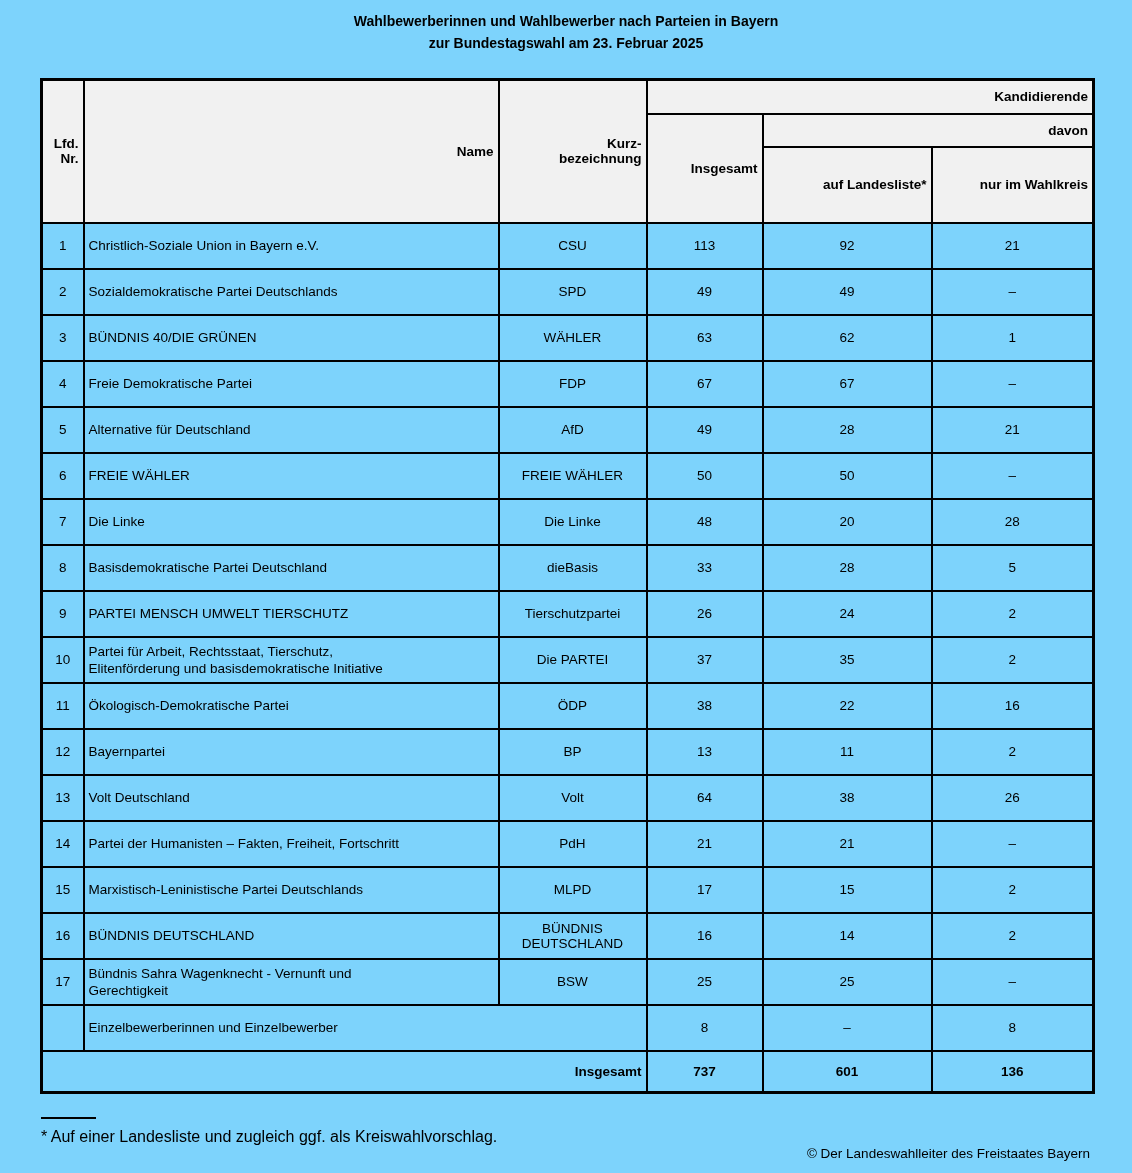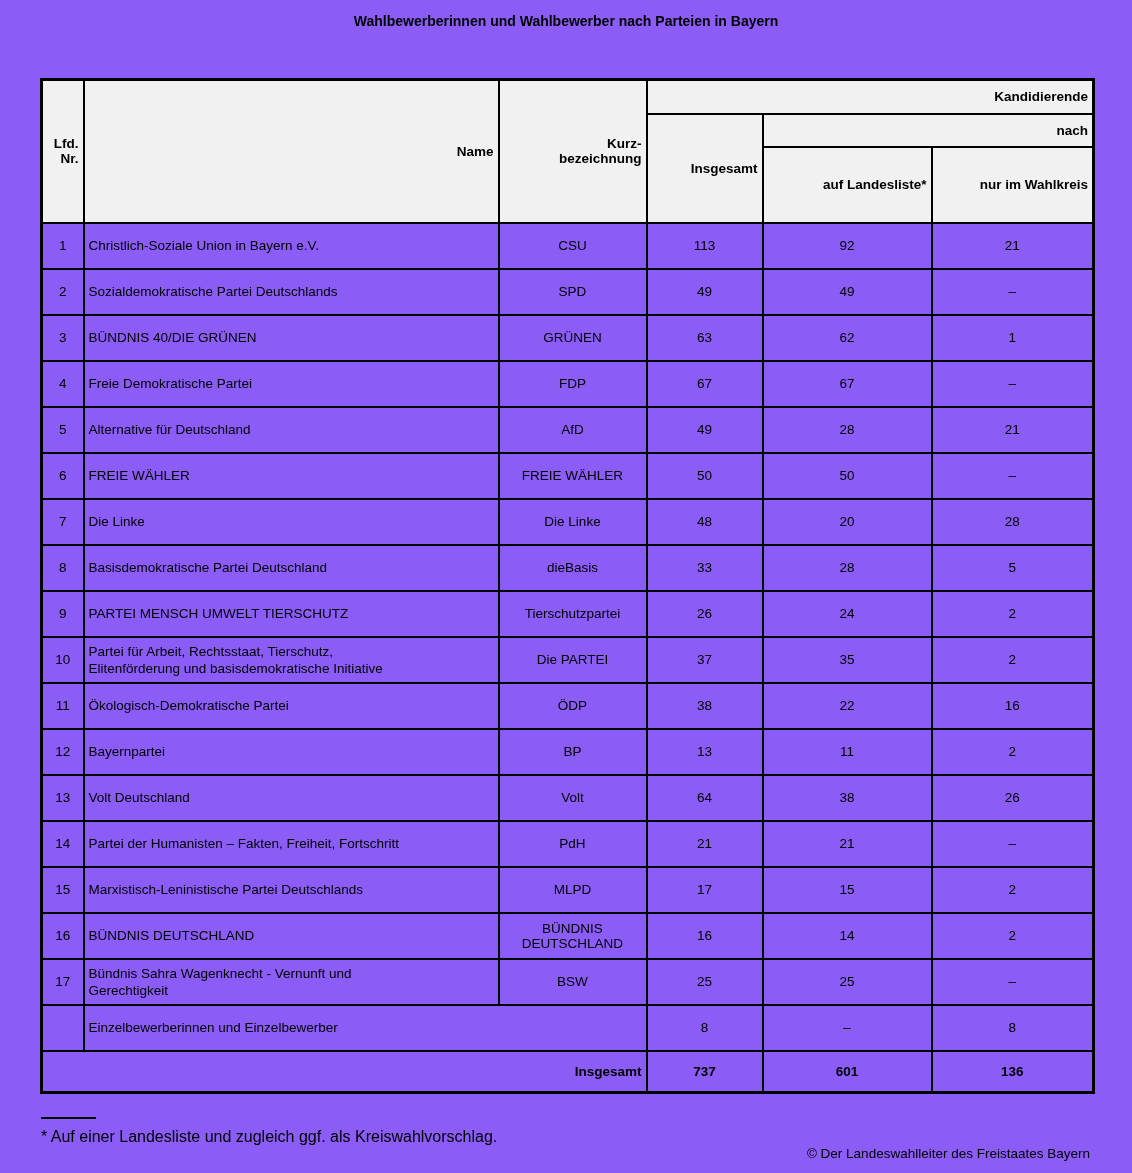--- a/index.html
+++ b/index.html
@@ -4,21 +4,21 @@
 <style>
   html, body {
     margin: 0;
     padding: 0;
     background: #ffffff;
   }
   .page {
     position: relative;
     width: 1132px;
     height: 1173px;
-    background: #8b5cf6;
+    background: #7dd3fc;
     font-family: "Liberation Sans", "DejaVu Sans", sans-serif;
     color: #000000;
     overflow: hidden;
   }
   .title {
     position: absolute;
     top: 10px;
     left: 0;
     width: 1132px;
     text-align: center;
@@ -82,20 +82,21 @@
     font-size: 13.5px;
   }
 </style>
 </head>
 <body>
 
 <div class="page">
 
   <div class="title">
     <div>Wahlbewerberinnen und Wahlbewerber nach Parteien in Bayern</div>
+    <div>zur Bundestagswahl am 23. Februar 2025</div>
   </div>
 
   <table class="main">
     <colgroup>
       <col style="width:42px">
       <col style="width:415px">
       <col style="width:148px">
       <col style="width:116px">
       <col style="width:169px">
       <col style="width:162px">
@@ -104,21 +105,21 @@
       <tr class="h-row-1">
         <th rowspan="3">Lfd.
 Nr.</th>
         <th rowspan="3">Name</th>
         <th rowspan="3">Kurz-
 bezeichnung</th>
         <th colspan="3">Kandidierende</th>
       </tr>
       <tr class="h-row-2">
         <th rowspan="2">Insgesamt</th>
-        <th colspan="2">nach</th>
+        <th colspan="2">davon</th>
       </tr>
       <tr class="h-row-3">
         <th>auf Landesliste*</th>
         <th>nur im Wahlkreis</th>
       </tr>
     </thead>
     <tbody>
         <tr class="data-row">
           <td class="center">1</td>
           <td class="name-cell">Christlich-Soziale Union in Bayern e.V.</td>
@@ -131,21 +132,21 @@
           <td class="center">2</td>
           <td class="name-cell">Sozialdemokratische Partei Deutschlands</td>
           <td class="center">SPD</td>
           <td class="center">49</td>
           <td class="center">49</td>
           <td class="center">–</td>
         </tr>
         <tr class="data-row">
           <td class="center">3</td>
           <td class="name-cell">BÜNDNIS 40/DIE GRÜNEN</td>
-          <td class="center">GRÜNEN</td>
+          <td class="center">WÄHLER</td>
           <td class="center">63</td>
           <td class="center">62</td>
           <td class="center">1</td>
         </tr>
         <tr class="data-row">
           <td class="center">4</td>
           <td class="name-cell">Freie Demokratische Partei</td>
           <td class="center">FDP</td>
           <td class="center">67</td>
           <td class="center">67</td>

